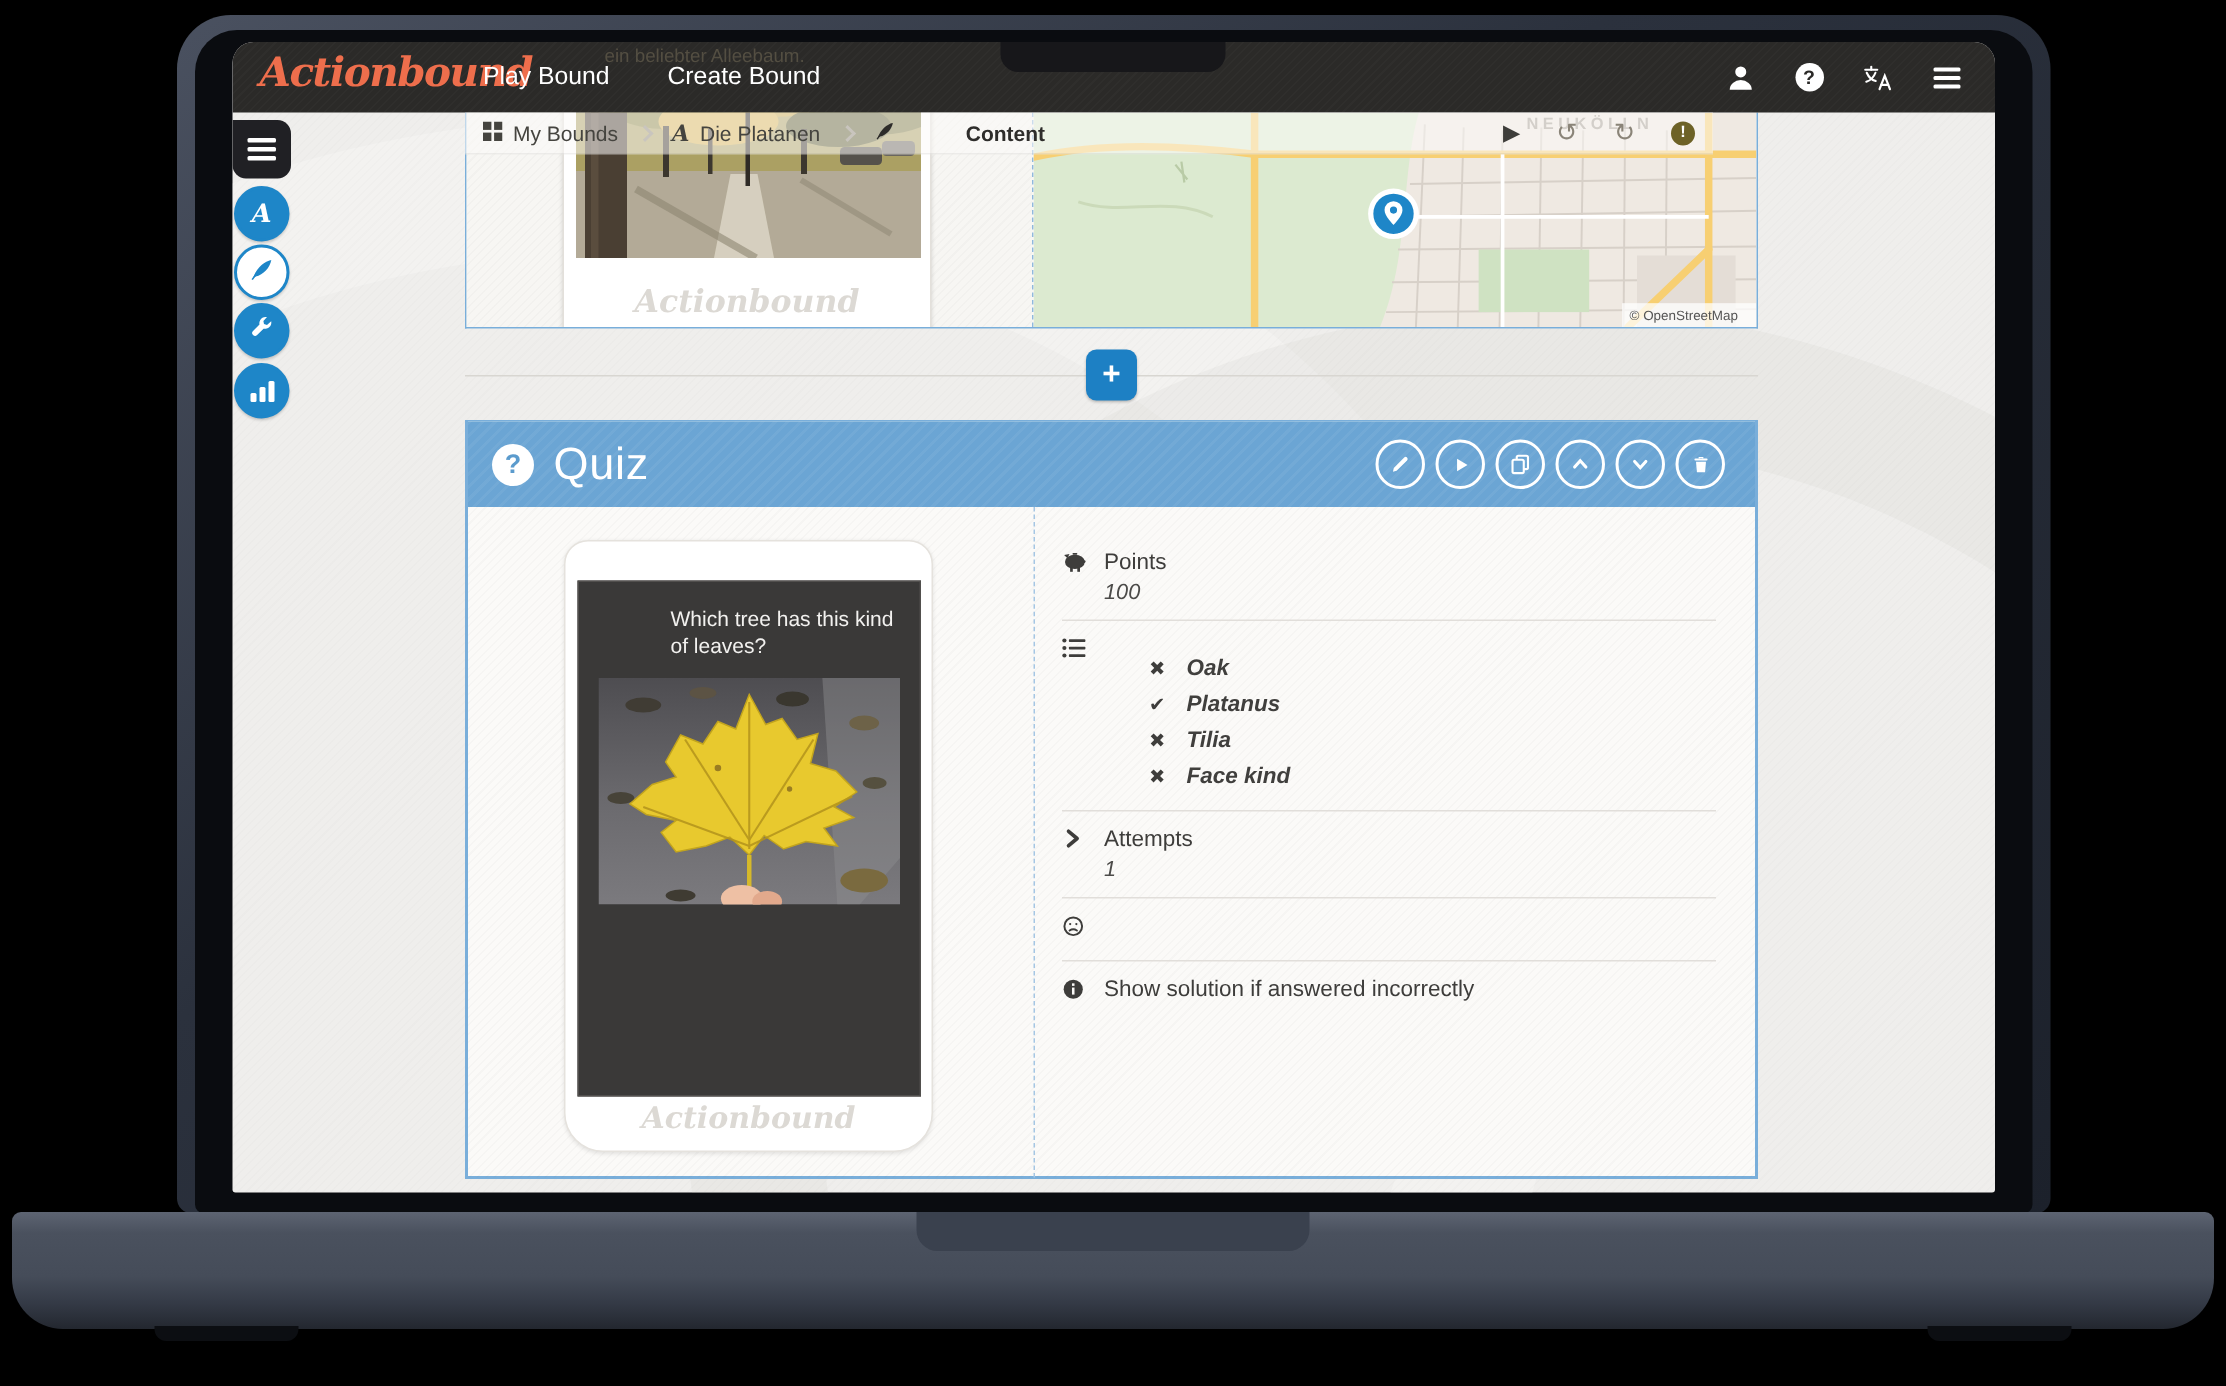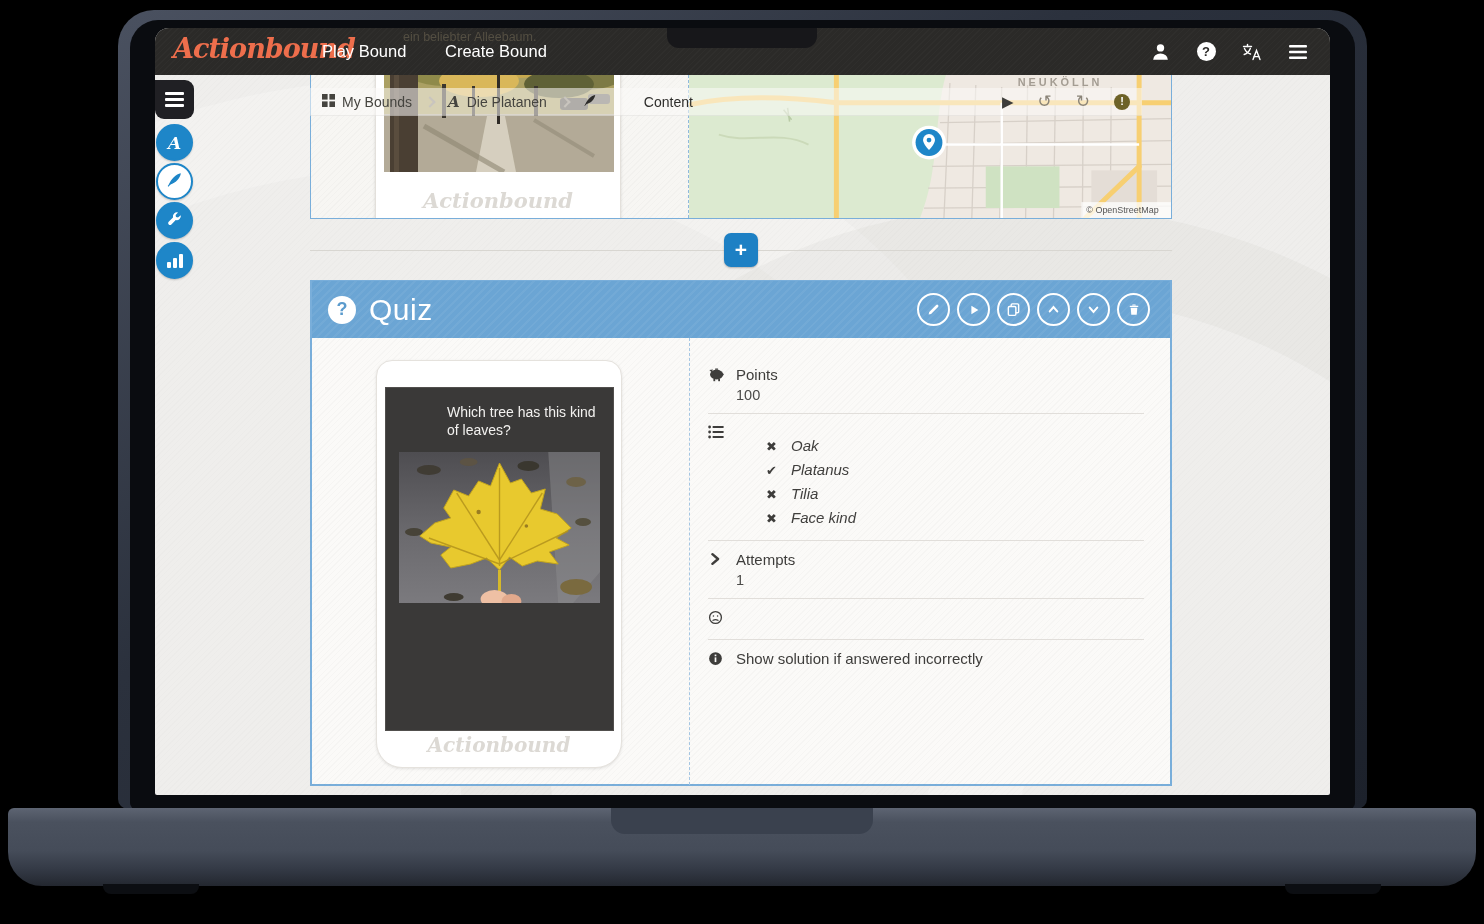--- a/index.html
+++ b/index.html
@@ -68,25 +68,25 @@
   .stage-left { position:relative; width:377px; height:100%;
     background:#f7f6f3 repeating-linear-gradient(135deg, rgba(0,0,0,.02) 0 1px, transparent 1px 4px); }
   .stage-phone { position:absolute; left:64px; top:-40px; width:246px; height:252px; background:#fff;
     border:1px solid #e3e0db; border-radius:18px 18px 26px 26px; box-shadow:0 1px 3px rgba(0,0,0,.12); }
   .stage-photo { position:absolute; left:8px; top:0; width:230px; height:136px; overflow:hidden; background:#2e2b26; }
   .stage-brand { position:absolute; left:0; right:0; top:152px; text-align:center;
     font-family:"DejaVu Serif", serif; font-style:italic; font-weight:bold; font-size:21px; color:#dcd9d4; }
   .stage-map { position:relative; flex:1; border-left:1px dashed #8fb9dd; overflow:hidden; }
 
   
-  .crumbbar { position:absolute; left:0; top:60px; width:832px; height:28px; z-index:45;
+  .crumbbar { position:absolute; left:0; top:47px; width:832px; height:28px; z-index:45;
     background:rgba(251,250,248,.55); display:flex; align-items:center; padding:0 12px;
     border-bottom:1px solid rgba(0,0,0,.05); }
   .crumb { display:flex; align-items:center; gap:7px; font-size:14px; color:#45443f; cursor:pointer; }
-  .crumb.active { font-weight:normal; color:#2e2d2b;gap:47px; }
+  .crumb.active { font-weight:bold; color:#2e2d2b;gap:47px; }
   .crumb-sep { margin:0 14px; width:8px; height:8px; border-top:2px solid #c9c5be; border-right:2px solid #c9c5be;
     transform:rotate(45deg); }
   .crumb-plane { font-family:"DejaVu Serif", serif; font-style:italic; font-weight:bold; font-size:15px; }
   .stage-tools { margin-left:auto; display:flex; align-items:center; gap:24px; }
   .tool { font-size:15px; color:#3e3d3a; cursor:pointer; line-height:1; }
   .tool.dim { color:#8a8478; font-size:17px; }
   .tool-alert { width:16px; height:16px; background:#6d6227; color:#fff; border-radius:50%;
     font-size:11px; font-weight:bold; display:flex; align-items:center; justify-content:center; }
 
   
@@ -120,26 +120,26 @@
     border:1px solid #514f4d; overflow:hidden; }
   .question { padding:15px 13px 0; color:#f2f1ef; font-size:14px; line-height:1.3;margin-left:48px; }
   .leaf-wrap { margin:13px 13px 0; height:151px; }
   .phone-brand { position:absolute; left:0; right:0; bottom:10px; text-align:center;
     font-family:"DejaVu Serif", serif; font-style:italic; font-weight:bold; font-size:20px; color:#dcd9d4; }
 
   .quiz-right { flex:1; border-left:1px dashed #a5c6e3; padding:28px 26px 0 18px; overflow:hidden; }
   .drow { display:flex; gap:11px; }
   .dicon { width:17px; padding-top:1px; flex:none; }
   .dlabel { font-size:15px; color:#3e3d3b; }
-  .dvalue { font-size:14.5px; color:#4c4b49; margin-top:4px; }
+  .dvalue { font-size:14.5px; color:#4c4b49; font-style:italic; margin-top:4px; }
   .ddiv { height:1px; background:#e1deda; margin:10px 0; }
   .answers { margin:13px 0 4px 30px; display:flex; flex-direction:column; gap:7px; }
   .answer { display:flex; gap:11px; align-items:baseline; }
   .amark { font-size:13px; color:#3e3d3b; width:14px; }
-  .atext { font-size:15px; color:#403f3d; font-style:italic; }
+  .atext { font-size:15px; color:#403f3d; font-style:italic;font-weight:bold; }
 </style>
 </head>
 <body>
 
 <div class="laptop-frame">
   <div class="laptop-bezel"></div>
 </div>
 
 <div class="screen">
   <div class="swoosh sw1"></div>

